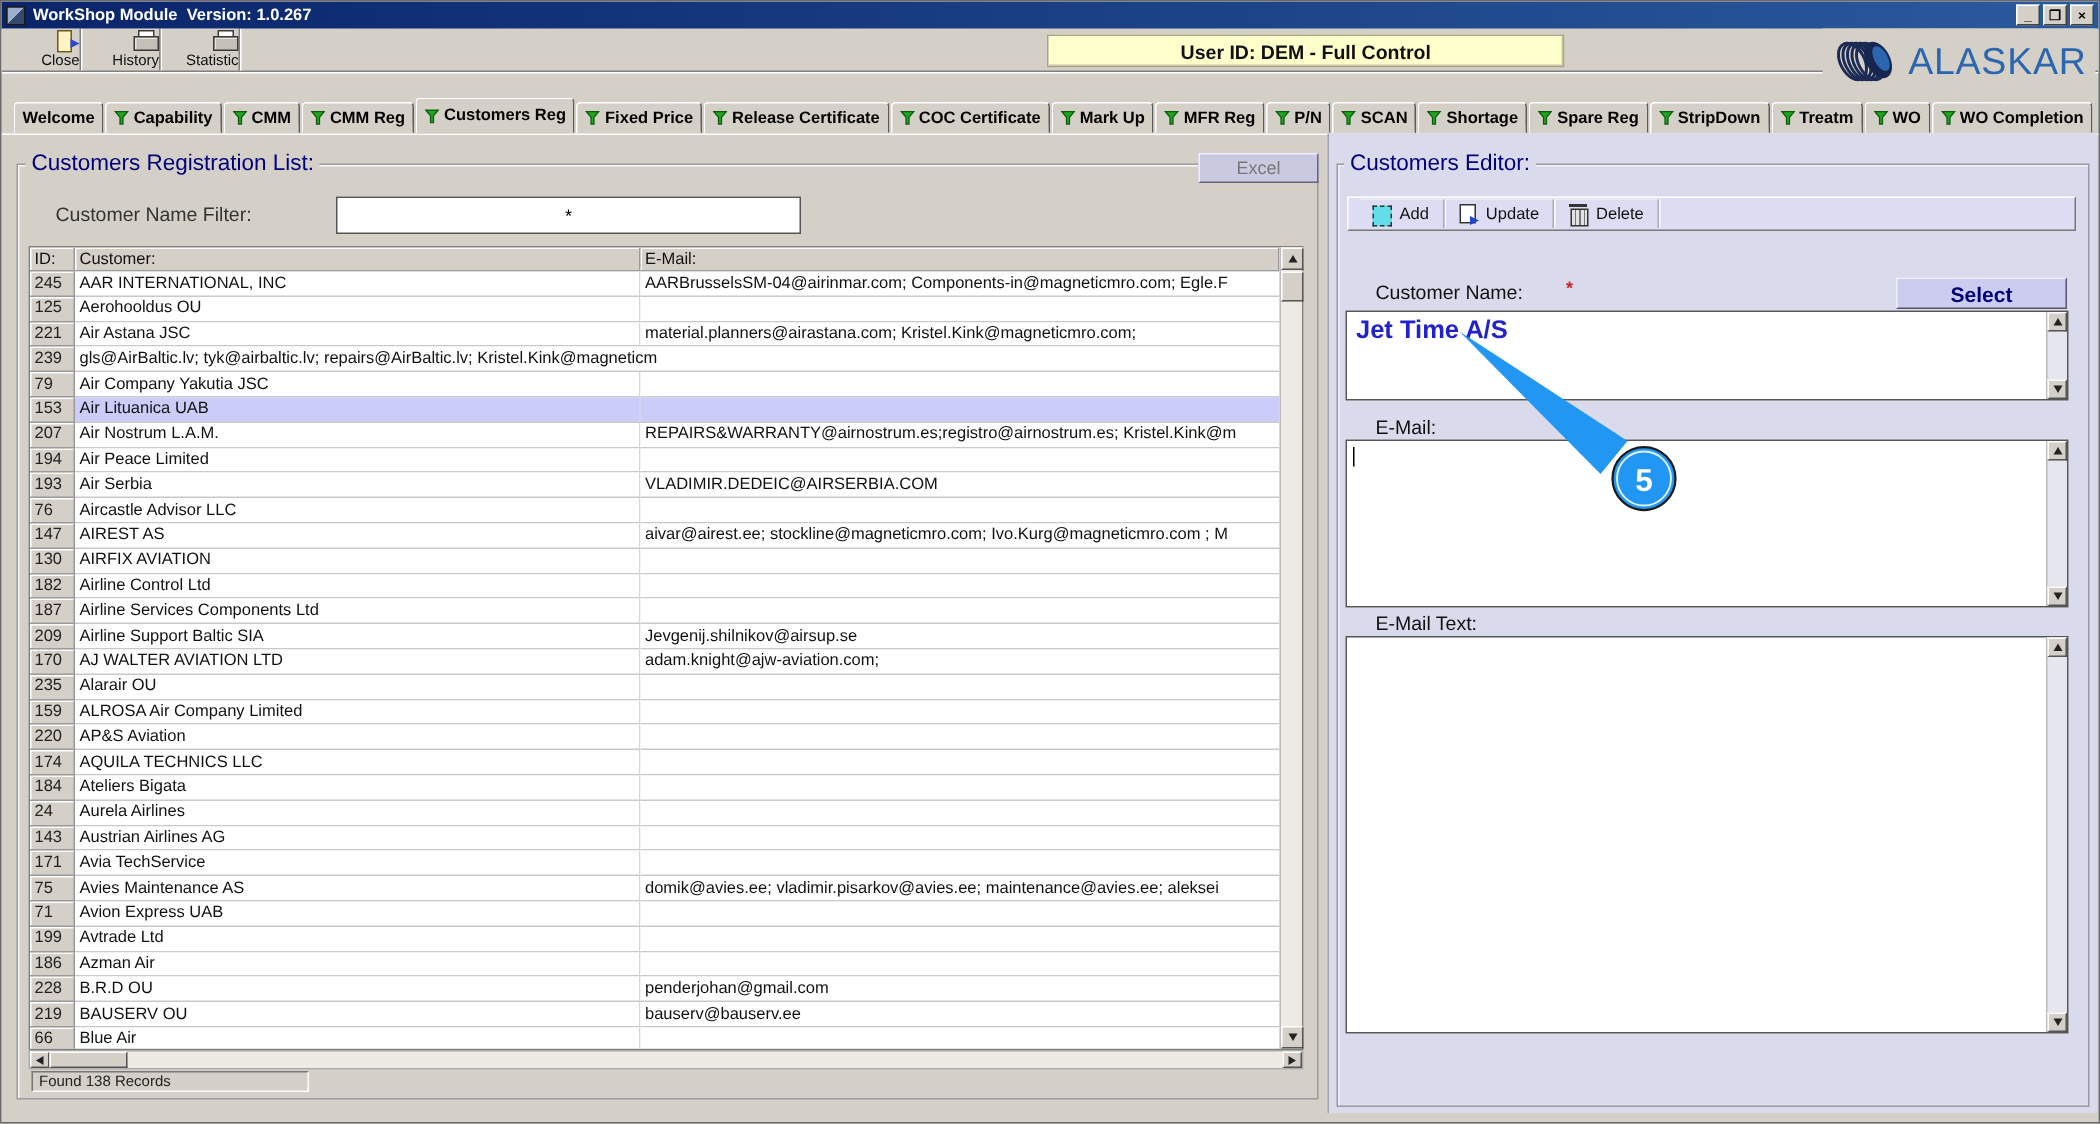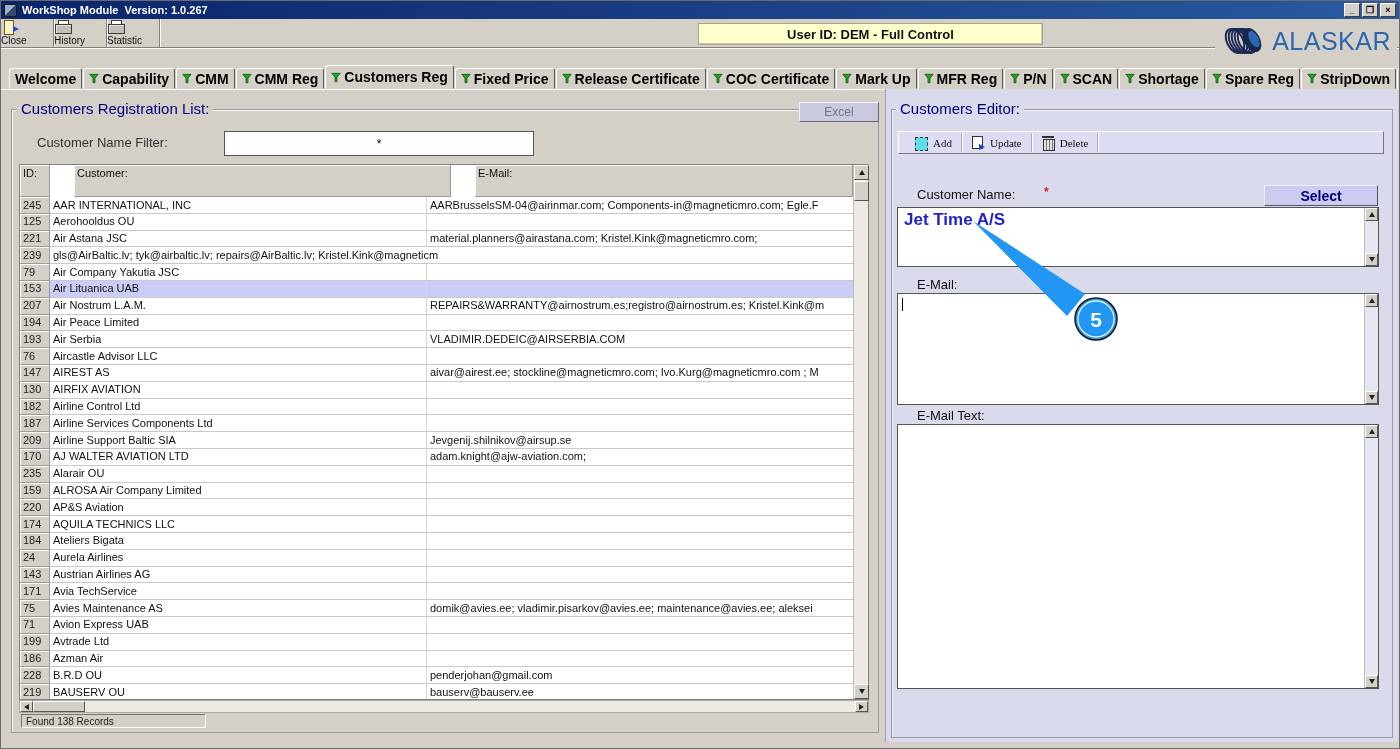--- a/index.html
+++ b/index.html
@@ -13,56 +13,56 @@
 
   
   .titlebar{position:absolute;left:0;top:0;width:100%;height:18px;background:linear-gradient(90deg,var(--titlebar_start),var(--titlebar_end));display:flex;align-items:center;padding:0 3px;color:#fff;z-index:10;}
   .app-icon{width:13px;height:13px;background:linear-gradient(135deg,#9db0cf 0 50%,#33496e 50% 100%);border:1px solid #1a1a1a;margin-right:5px;flex:none;}
   .title-text{font-size:11px;font-weight:bold;white-space:pre;}
   .winbtns{margin-left:auto;display:flex;gap:2px;}
   .winbtn{width:16px;height:14px;background:var(--panel);border:1px solid;border-color:#fff #404040 #404040 #fff;font-size:9px;line-height:11px;text-align:center;color:#000;font-family:"Liberation Sans",sans-serif;font-weight:bold;}
 
   
   .maintoolbar{position:absolute;left:0;top:18px;width:100%;height:29px;background:var(--panel);border-bottom:1px solid #808080;box-shadow:0 1px 0 #fff;display:flex;}
-  .tbtn{width:53px;height:28px;display:flex;flex-direction:column;align-items:flex-start;justify-content:center;gap:1px;background:transparent;border:none;border-right:1px solid #808080;box-shadow:1px 0 0 #fff;font-size:10px;color:#111;font-family:"Liberation Sans",sans-serif;}
+  .tbtn{width:53px;height:28px;display:flex;flex-direction:column;align-items:flex-end;justify-content:center;gap:1px;background:transparent;border:none;border-right:1px solid #808080;box-shadow:1px 0 0 #fff;font-size:10px;color:#111;font-family:"Liberation Sans",sans-serif;}
   .tbtn .icon-slot{display:block;position:relative;width:18px;height:14px;}
 
   
   .i-door::before{content:"";position:absolute;left:3px;top:0;width:8px;height:13px;background:#fdf3c4;border:1px solid #6b5a18;}
   .i-door::after{content:"";position:absolute;right:0;bottom:2px;width:0;height:0;border-top:3px solid transparent;border-bottom:3px solid transparent;border-left:6px solid #2a48d0;}
   
   .i-printer::before{content:"";position:absolute;top:0;left:4px;width:9px;height:5px;background:#fff;border:1px solid #3a3a3a;}
   .i-printer::after{content:"";position:absolute;bottom:0;left:1px;width:15px;height:8px;background:#c4c0b8;border:1px solid #3a3a3a;box-shadow:inset 1px 1px 0 #e8e4dc;}
 
   .userbanner{position:absolute;left:697px;top:22px;width:345px;height:22px;background:var(--banner);border:1px solid #a8a58f;box-shadow:inset -1px -1px 0 #c9c6ae;display:flex;align-items:center;justify-content:center;font-size:13px;font-weight:bold;color:#101010;z-index:11;}
 
   .logo{position:absolute;right:2px;top:18px;height:44px;display:flex;align-items:center;gap:3px;background:var(--panel);padding:0 6px;z-index:12;}
   .logo-text{font-size:25px;color:var(--logo_blue);letter-spacing:.5px;}
 
   
   .tabbar{position:absolute;left:0;top:64px;width:100%;height:24px;display:flex;align-items:flex-end;padding-left:8px;white-space:nowrap;overflow:hidden;z-index:5;}
-  .tab{display:flex;align-items:center;gap:3px;height:21px;padding:0 5px;background:var(--panel);border:1px solid;border-color:#fff #5a5a5a transparent #fff;border-radius:3px 3px 0 0;font-size:14px;font-weight:bold;color:#000;margin-right:1px;flex:none;}
+  .tab{display:flex;align-items:center;gap:3px;height:21px;padding:0 5px;background:var(--panel);border:1px solid;border-color:#fff #5a5a5a transparent #fff;border-radius:3px 3px 0 0;font-size:11px;font-weight:bold;color:#000;margin-right:1px;flex:none;}
   .tab.active{height:24px;position:relative;z-index:6;box-shadow:0 2px 0 var(--panel);justify-content:flex-end;}
   .tab-icon{flex:none;}
 
   
   .content{position:absolute;left:0;top:88px;width:100%;height:661px;background:var(--panel);border-top:1px solid #fff;}
 
   .group-title{position:absolute;font-size:15px;font-weight:normal;color:var(--accent);background:var(--panel);padding:0 4px;z-index:3;}
   .group-border{position:absolute;border:1px solid #9a9aa0;box-shadow:inset 1px 1px 0 rgba(255,255,255,.85);z-index:1;}
   #left-border{left:10px;top:108px;width:868px;height:624px;}
 
   .filter-label{position:absolute;left:36px;top:134px;font-size:13px;color:#333;z-index:2;}
   .filter-input{position:absolute;left:223px;top:130px;width:310px;height:25px;border:1px solid #555;text-align:center;font-size:12px;font-family:"Liberation Sans",sans-serif;z-index:2;}
   .excel-btn{position:absolute;left:798px;top:101px;width:80px;height:20px;background:#c9c9e0;border:1px solid;border-color:#eef #667 #667 #eef;color:#777;font-size:12px;z-index:4;font-family:"Liberation Sans",sans-serif;}
 
   
   .tablewrap{position:absolute;left:18px;top:163px;width:850px;height:536px;border:1px solid #808080;background:#fff;z-index:2;}
   .grid{position:absolute;left:0;top:0;right:15px;bottom:0;overflow:hidden;}
-  .thead{display:flex;height:32px;gap:24px;}
+  .thead{display:flex;height:16px;}
   .th{background:var(--panel);border-right:1px solid #9a9a9a;border-bottom:1px solid #9a9a9a;box-shadow:inset 1px 1px 0 #fff;font-size:11px;color:#222;padding:1px 3px;white-space:nowrap;overflow:hidden;}
   .tr{display:flex;height:16.8px;}
   .cell{font-size:11px;padding:1.5px 3px;white-space:nowrap;overflow:hidden;color:#111;}
   .c-id{width:30px;flex:none;}
   .c-customer{width:377px;flex:none;}
   .c-email{flex:1;min-width:0;}
   .td-id{background:var(--panel);border-right:1px solid #9a9a9a;border-bottom:1px solid #9a9a9a;box-shadow:inset 1px 1px 0 #fff;color:#222;}
   .td-customer{border-bottom:1px solid #c9c9c9;border-right:1px solid #d6d6d6;background:#fff;}
   .td-email{border-bottom:1px solid #c9c9c9;background:#fff;}
   .tr.selected .td-customer,.tr.selected .td-email{background:var(--highlight);}
@@ -79,21 +79,21 @@
   .hscroll{position:absolute;left:18px;top:699px;width:850px;height:13px;background:#eceae2;border:1px solid #aaa;z-index:2;}
   .hthumb{position:absolute;left:13px;top:0;width:52px;height:100%;background:var(--panel);border:1px solid;border-color:#fff #555 #555 #fff;}
   .hscroll .right-btn{right:0;}
   .statusbox{position:absolute;left:20px;top:713px;width:185px;height:14px;background:var(--panel);border:1px solid;border-color:#777 #fff #fff #777;font-size:10px;color:#222;padding:1px 4px;z-index:2;white-space:nowrap;}
 
   
   .rightpanel{position:absolute;left:884px;top:88px;width:513px;height:653px;background:var(--lavender);border-left:1px solid #a0a0b0;z-index:1;}
   #right-border{left:890px;top:108px;width:502px;height:629px;box-shadow:inset 1px 1px 0 rgba(255,255,255,.6);}
   #editor-title{background:var(--lavender);}
   .etoolbar{position:absolute;left:897px;top:130px;width:486px;height:23px;background:#dcdcf2;border:1px solid;border-color:#fff #777 #777 #fff;display:flex;align-items:center;padding-left:6px;z-index:2;}
-  .ebtn{display:flex;align-items:center;gap:5px;height:19px;padding:0 9px;background:transparent;border:none;border-right:1px solid #a8a8c0;box-shadow:1px 0 0 #fff;font-size:11px;color:#111;font-family:Liberation Serif, serif;}
+  .ebtn{display:flex;align-items:center;gap:5px;height:19px;padding:0 9px;background:transparent;border:none;border-right:1px solid #a8a8c0;box-shadow:1px 0 0 #fff;font-size:11px;color:#111;font-family:Liberation Sans, sans-serif;}
   .ebtn .icon-slot{display:block;position:relative;width:14px;height:14px;}
 
   .i-add-page::before{content:"";position:absolute;left:1px;top:1px;width:11px;height:12px;background:#63dde8;border:1px dashed #333;}
   .i-update-page::before{content:"";position:absolute;left:1px;top:0;width:9px;height:11px;background:#fff;border:1px solid #333;}
   .i-update-page::after{content:"";position:absolute;right:0;bottom:0;width:0;height:0;border-top:3px solid transparent;border-bottom:3px solid transparent;border-left:6px solid #2244cc;}
   .i-trash::before{content:"";position:absolute;left:2px;top:3px;width:10px;height:10px;background:#e2e2e2;border:1px solid #333;background-image:repeating-linear-gradient(90deg,transparent 0 2px,#777 2px 3px);}
   .i-trash::after{content:"";position:absolute;left:1px;top:0;width:12px;height:2px;background:#333;}
 
   .cname-label{position:absolute;left:916px;top:186px;font-size:13px;color:#111;z-index:2;}
   .req-marker{position:absolute;left:1043px;top:184px;font-size:12px;font-weight:bold;color:#cc2222;z-index:2;}

